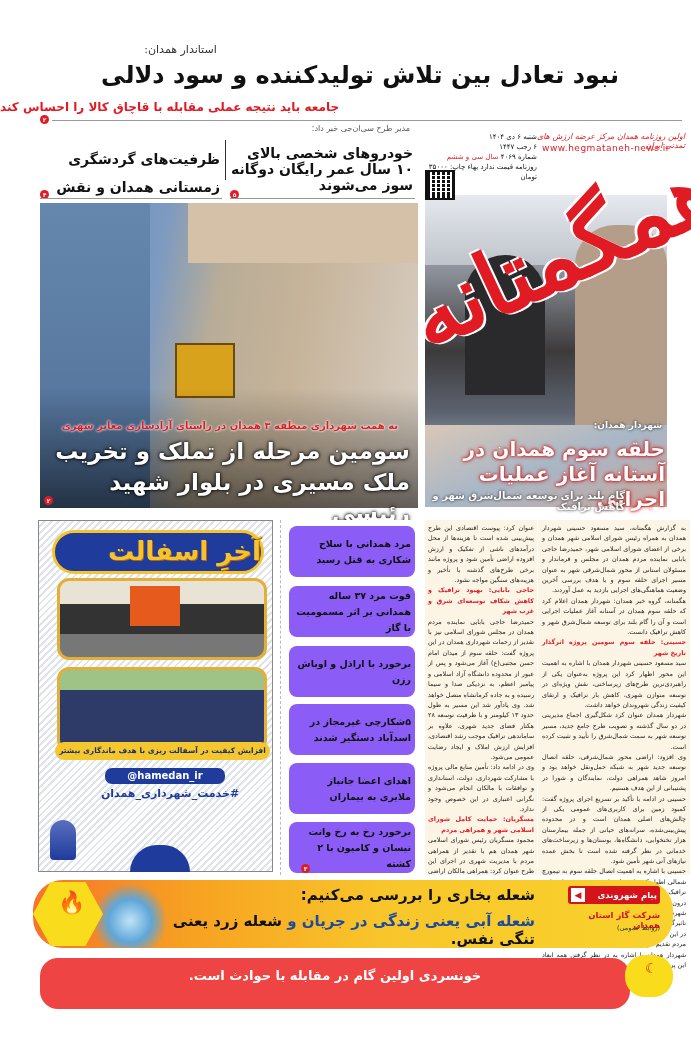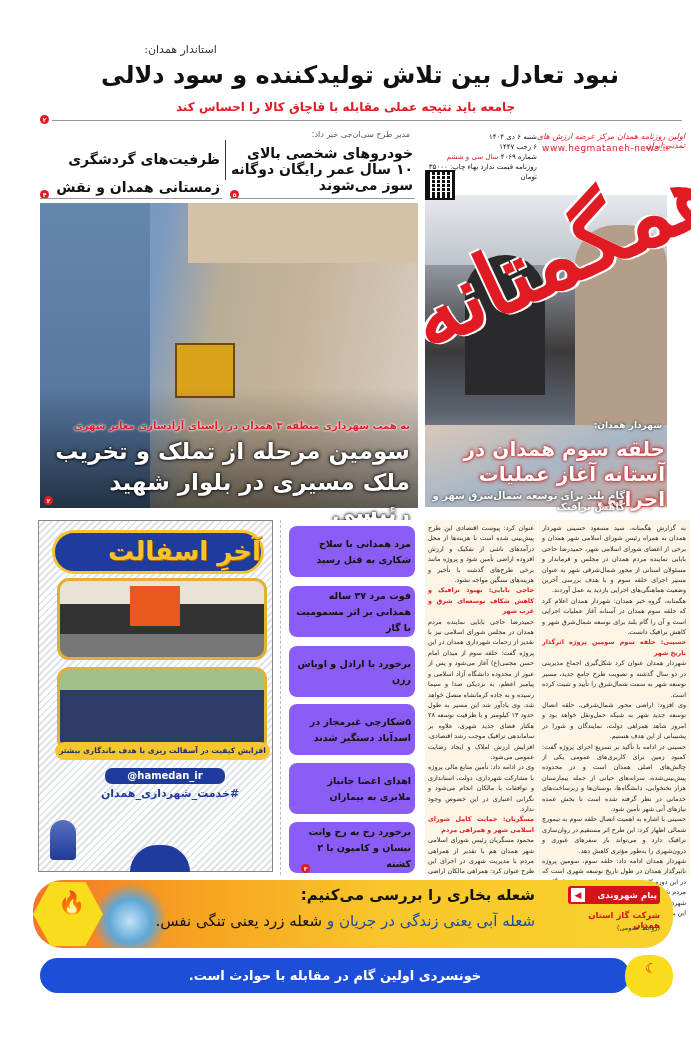--- a/index.html
+++ b/index.html
@@ -1,50 +1,50 @@
 <!DOCTYPE html>
 <html><head>
 <meta charset="utf-8">
 <style>
 *{box-sizing:border-box;margin:0;padding:0}
 body{width:691px;height:1037px;background:#fff;font-family:"DejaVu Sans",sans-serif;position:relative;overflow:hidden;color:#111}
 .abs{position:absolute}
 
 #kicker{top:43px;left:0;width:691px;text-align:center;font-size:11px;color:#333;direction:rtl;padding-right:330px}
 #main-headline{top:55px;left:40px;width:640px;text-align:center;font-size:24px;font-weight:bold;letter-spacing:-1px;direction:rtl;line-height:40px}
-#subhead{top:100px;left:0;width:691px;text-align:center;font-size:12px;color:#e01b24;font-weight:bold;direction:rtl;padding-right:0}
+#subhead{top:100px;left:0;width:691px;text-align:left;font-size:12px;color:#e01b24;font-weight:bold;direction:rtl;padding-right:0}
 .pnum{width:9px;height:9px;border-radius:50%;background:#e01b24;color:#fff;font-size:6px;text-align:center;line-height:9px;font-weight:bold}
 .rule{height:1px;background:#999}
 #logo-text{top:135px;left:430px;font-size:90px;font-weight:bold;color:#e01b24;font-family:"DejaVu Serif",serif;letter-spacing:-6px;transform:rotate(-25deg);transform-origin:right top;white-space:nowrap;width:260px;text-align:right;direction:rtl;z-index:3;text-shadow:2px 2px 0 #fff,-2px -2px 0 #fff}
 #tagline{top:132px;left:525px;width:160px;font-size:8px;color:#e01b24;direction:rtl;text-align:right;font-style:italic;z-index:4}
 #site-url{top:143px;left:520px;width:150px;font-size:9px;color:#e01b24;text-align:right;z-index:4;letter-spacing:0.5px}
 #issue-info{top:132px;left:427px;width:110px;font-size:7px;line-height:10px;direction:rtl;text-align:right;z-index:4}
 #issue-info .r{color:#e01b24}
 #qr{top:170px;left:425px;width:30px;height:30px;background:repeating-linear-gradient(90deg,#111 0 3px,#fff 3px 5px),#111;z-index:4;border:2px solid #111}
 #qr::after{content:"";position:absolute;inset:3px;background:repeating-linear-gradient(0deg,transparent 0 3px,#fff 3px 4px)}
 #photo-right{top:195px;left:425px;width:242px;height:312px;background:linear-gradient(180deg,#c9cfd6 0%,#8a8f97 25%,#3c3a3b 50%,#5d6470 70%,#9aa7b8 85%,#7d8f9e 100%);overflow:hidden}
 #photo-right .sky{position:absolute;top:0;left:0;right:0;height:70px;background:linear-gradient(#e6e9ee,#bfc4cb)}
 #photo-right .p1{position:absolute;top:60px;left:40px;width:80px;height:140px;background:#2a2a2d;border-radius:40px 40px 0 0}
 #photo-right .p2{position:absolute;top:30px;left:150px;width:92px;height:200px;background:#b49e8a;border-radius:40px 40px 0 0}
 #photo-right .map{position:absolute;top:230px;left:0;right:0;bottom:0;background:linear-gradient(160deg,#d9c7b7,#a8b7c6 50%,#c8a79d)}
 #r-kicker{top:420px;left:430px;width:232px;text-align:right;font-size:9px;color:#fff;direction:rtl;font-weight:bold;text-shadow:0 0 3px #000}
 #r-head{top:437px;left:425px;width:240px;text-align:right;font-size:20px;line-height:25px;font-weight:bold;color:#fff;direction:rtl;text-shadow:0 0 4px #c00,0 0 2px #c00}
 #r-sub{top:490px;left:425px;width:200px;text-align:right;font-size:10px;color:#fff;direction:rtl;text-shadow:0 0 3px #000;font-weight:bold}
 
-#s5-kicker{top:130px;left:230px;width:180px;text-align:right;font-size:8px;color:#555;direction:rtl}
+#s5-kicker{top:124px;left:230px;width:180px;text-align:right;font-size:8px;color:#555;direction:rtl}
 #s5-head{top:145px;left:230px;width:183px;text-align:right;font-size:14px;line-height:16px;font-weight:bold;direction:rtl}
 #s4-head{top:145px;left:35px;width:185px;text-align:right;font-size:14px;line-height:28px;font-weight:bold;direction:rtl}
 #vdiv{top:140px;left:225px;width:1px;height:40px;background:#333}
 
 #photo-main{top:203px;left:40px;width:378px;height:305px;background:linear-gradient(100deg,#6c90b8 0%,#7d9ac0 30%,#b9ad97 45%,#c6b39a 65%,#d8cfc4 100%);overflow:hidden}
 #photo-main .road{position:absolute;left:0;top:0;width:110px;height:100%;background:linear-gradient(180deg,#6687ad,#4f6f98)}
 #photo-main .loader{position:absolute;left:135px;top:140px;width:60px;height:55px;background:#d9a21c;border:2px solid #6b4a0a}
 #photo-main .bldg{position:absolute;right:0;top:0;width:230px;height:60px;background:#d5c1a8}
 #photo-main .grad{position:absolute;left:0;right:0;bottom:0;height:120px;background:linear-gradient(transparent,rgba(0,0,0,.55))}
-#m-kicker{top:420px;left:40px;width:370px;text-align:right;font-size:10px;font-weight:bold;color:#e01b24;direction:rtl;text-shadow:0 0 2px #fff,0 0 3px #fff}
+#m-kicker{top:420px;left:28px;width:370px;text-align:right;font-size:10px;font-weight:bold;color:#e01b24;direction:rtl;text-shadow:0 0 2px #fff,0 0 3px #fff}
 #m-head{top:436px;left:40px;width:370px;text-align:right;font-size:23px;line-height:31px;font-weight:bold;color:#fff;direction:rtl;text-shadow:0 0 4px #000,0 0 2px #000}
 
 .col{font-size:6.4px;line-height:10.4px;text-align:justify;direction:rtl;color:#222}
 .col .h{color:#e01b24;font-weight:bold}
 #col-right{top:520px;left:538px;width:152px;height:355px;background:#fcf4e4;padding:3px 4px}
 #col-left{top:520px;left:425px;width:112px;height:355px;background:#fcf4e4;padding:3px 3px}
 
 #briefs{top:520px;left:280px;width:140px;height:355px;background:#fff;border-left:1px dashed #bbb}
 .brief{position:absolute;left:8px;width:126px;height:51px;background:#8b5cf6;border-radius:8px;text-align:right;font-size:9.5px;line-height:16px;font-weight:bold;direction:rtl;display:flex;align-items:center;justify-content:center;padding:12px 4px}
 
@@ -58,28 +58,28 @@
 #ad-handle{top:768px;left:105px;width:120px;height:16px;background:#1f3b9c;color:#fff;font-size:10px;line-height:16px;text-align:center;font-weight:bold;border-radius:7px}
 #ad-hashtag{top:787px;left:85px;width:170px;font-size:11px;color:#1f3b9c;font-weight:bold;text-align:center;direction:rtl}
 #ad-logo{top:820px;left:50px;width:26px;height:40px;background:linear-gradient(#5a6fbf,#1f3b9c);border-radius:13px 13px 4px 4px}
 #ad-dome{top:845px;left:130px;width:60px;height:27px;background:#1f3b9c;border-radius:30px 30px 0 0}
 
 #gas-ad{top:880px;left:33px;width:640px;height:68px;background:linear-gradient(90deg,#f4742b 0%,#f7a221 25%,#f8c62b 55%,#f9d22c 100%);border-radius:30px}
 #gas-logo{top:882px;left:33px;width:70px;height:64px;background:#f9dc1b;clip-path:polygon(25% 0,75% 0,100% 50%,75% 100%,25% 100%,0 50%);}
 #gas-flame{top:890px;left:58px;font-size:22px;color:#e23a1b}
 #gas-flames{top:880px;left:95px;width:70px;height:68px;background:radial-gradient(circle at 50% 60%,#bfe3f7 0%,#5fa6d8 40%,transparent 70%)}
 #gas-head{top:886px;left:180px;width:355px;text-align:right;font-size:15px;font-weight:bold;direction:rtl;color:#111}
-#gas-sub{top:912px;left:150px;width:385px;text-align:right;font-size:15px;font-weight:normal;direction:rtl;color:#1d4aa1}
+#gas-sub{top:912px;left:150px;width:385px;text-align:right;font-size:15px;font-weight:bold;direction:rtl;color:#1d4aa1}
 #gas-sub .y{color:#111}
 #citizen-btn{top:886px;left:568px;width:92px;height:18px;background:#d4141b;color:#fff;font-size:8.5px;font-weight:bold;border-radius:3px;direction:rtl;display:flex;align-items:center;justify-content:space-between;padding:0 3px}
 #citizen-btn .arrow{width:14px;height:14px;background:#fff;color:#d4141b;font-size:9px;text-align:center;line-height:14px}
 #gas-co{top:910px;left:565px;width:95px;text-align:right;font-size:8.5px;color:#d4141b;font-weight:bold;direction:rtl}
 #gas-pr{top:924px;left:565px;width:95px;text-align:right;font-size:6.5px;color:#333;direction:rtl}
 
-#rc-banner{top:958px;left:40px;width:590px;height:35px;background:#1d4ed8;border-radius:18px;color:#fff;font-size:13px;font-weight:bold;text-align:center;line-height:35px;direction:rtl}
+#rc-banner{top:958px;left:40px;width:590px;height:51px;background:#ef4444;border-radius:18px;color:#fff;font-size:13px;font-weight:bold;text-align:center;line-height:35px;direction:rtl}
 #rc-logo{top:955px;left:625px;width:48px;height:42px;background:#f9dc1b;border-radius:20px}
 #rc-crescent{top:960px;left:645px;font-size:14px;color:#e01b24;font-weight:bold}
 </style>
 </head>
 <body>
 
 <div id="kicker" class="abs">استاندار همدان:</div>
 <div id="main-headline" class="abs">نبود تعادل بین تلاش تولیدکننده و سود دلالی</div>
 <div id="subhead" class="abs">جامعه باید نتیجه عملی مقابله با قاچاق کالا را احساس کند</div>
 <div class="abs pnum" style="top:115px;left:40px">۲</div>
@@ -121,20 +121,21 @@
     <div class="grad"></div>
 </div>
 <div id="m-kicker" class="abs">به همت شهرداری منطقه ۳ همدان در راستای آزادسازی معابر شهری</div>
 <div id="m-head" class="abs">سومین مرحله از تملک و تخریب ملک مسیری در بلوار شهید رئیسی</div>
 <div class="abs pnum" style="top:496px;left:44px">۲</div>
 
 <div id="col-right" class="abs col">
   <p>به گزارش هگمتانه، سید مسعود حسینی شهردار همدان به همراه رئیس شورای اسلامی شهر همدان و برخی از اعضای شورای اسلامی شهر، حمیدرضا حاجی بابایی نماینده مردم همدان در مجلس و فرماندار و مسئولان استانی از محور شمال‌شرقی شهر به عنوان مسیر اجرای حلقه سوم و با هدف بررسی آخرین وضعیت هماهنگی‌های اجرایی بازدید به عمل آوردند.</p>
   <p>هگمتانه، گروه خبر همدان: شهردار همدان اعلام کرد که حلقه سوم همدان در آستانه آغاز عملیات اجرایی است و آن را گام بلند برای توسعه شمال‌شرق شهر و کاهش ترافیک دانست.</p>
   <p class="h">حسینی: حلقه سوم سومین پروژه اثرگذار تاریخ شهر</p>
+  <p>سید مسعود حسینی شهردار همدان با اشاره به اهمیت این محور اظهار کرد این پروژه به‌عنوان یکی از راهبردی‌ترین طرح‌های زیرساختی، نقش ویژه‌ای در توسعه متوازن شهری، کاهش بار ترافیک و ارتقای کیفیت زندگی شهروندان خواهد داشت.</p>
   <p>شهردار همدان عنوان کرد شکل‌گیری اجماع مدیریتی در دو سال گذشته و تصویب طرح جامع جدید، مسیر توسعه شهر به سمت شمال‌شرق را تأیید و تثبیت کرده است.</p>
   <p>وی افزود: اراضی محور شمال‌شرقی، حلقه اتصال توسعه جدید شهر به شبکه حمل‌ونقل خواهد بود و امروز شاهد همراهی دولت، نمایندگان و شورا در پشتیبانی از این هدف هستیم.</p>
   <p>حسینی در ادامه با تأکید بر تسریع اجرای پروژه گفت: کمبود زمین برای کاربری‌های عمومی یکی از چالش‌های اصلی همدان است و در محدوده پیش‌بینی‌شده، سرانه‌های حیاتی از جمله بیمارستان هزار تختخوابی، دانشگاه‌ها، بوستان‌ها و زیرساخت‌های خدماتی در نظر گرفته شده است تا بخش عمده نیازهای آتی شهر تأمین شود.</p>
   <p>حسینی با اشاره به اهمیت اتصال حلقه سوم به تیمورچ شمالی اظهار کرد: این طرح اثر مستقیم در روان‌سازی ترافیک دارد و می‌تواند بار سفرهای عبوری و درون‌شهری را به‌طور مؤثری کاهش دهد.</p>
   <p>شهردار همدان ادامه داد: حلقه سوم، سومین پروژه تاثیرگذار همدان در طول تاریخ توسعه شهری است که در این دوره کلید می‌خورد و به‌عنوان هدیه‌ای ماندگار به مردم تقدیم خواهد شد.</p>
   <p>شهردار همدان با اشاره به در نظر گرفتن همه ابعاد این پروژه</p>
 </div>
 <div id="col-left" class="abs col" style="overflow:hidden">
   <p>عنوان کرد: پیوست اقتصادی این طرح پیش‌بینی شده است تا هزینه‌ها از محل درآمدهای ناشی از تفکیک و ارزش افزوده اراضی تأمین شود و پروژه مانند برخی طرح‌های گذشته با تأخیر و هزینه‌های سنگین مواجه نشود.</p>
   <p class="h">حاجی بابایی: بهبود ترافیک و کاهش شکاف توسعه‌ای شرق و غرب شهر</p>

